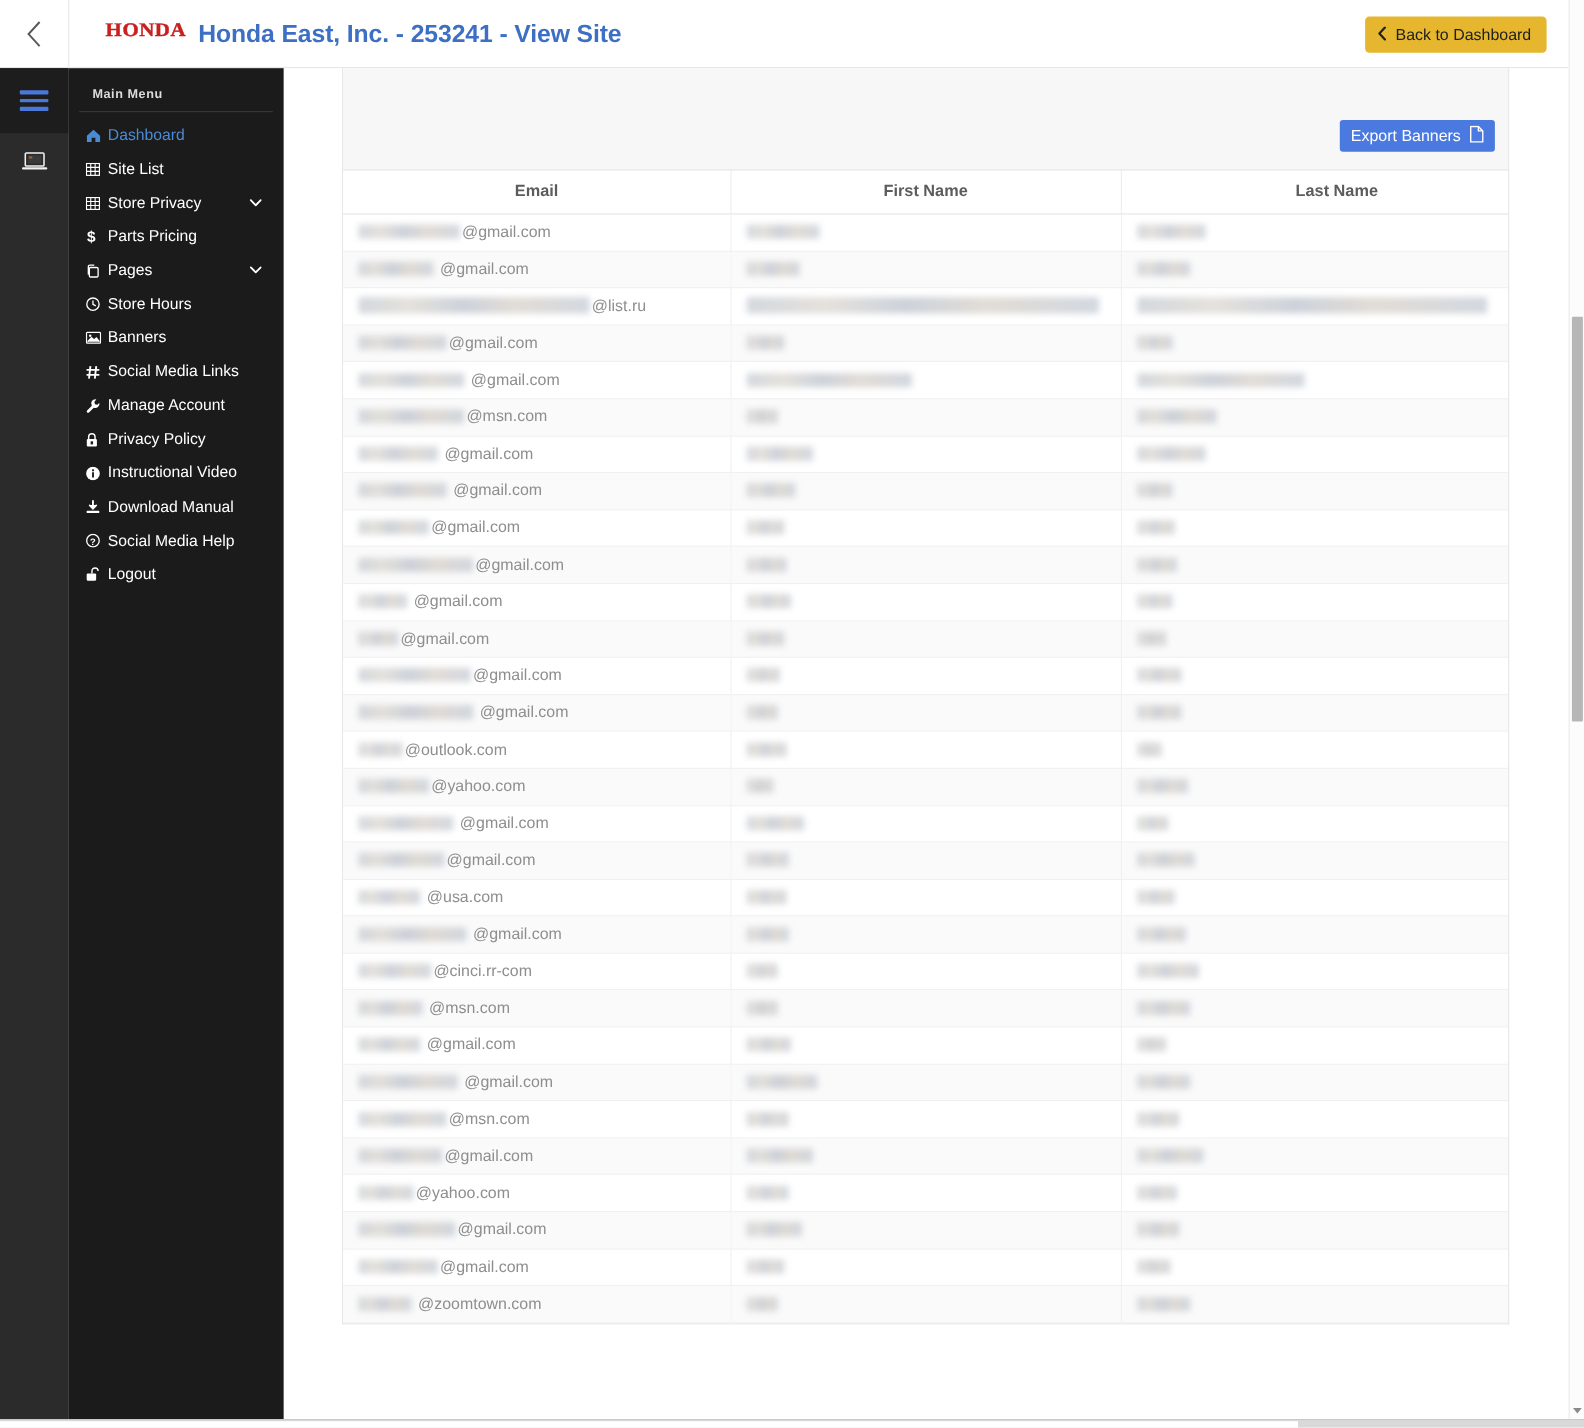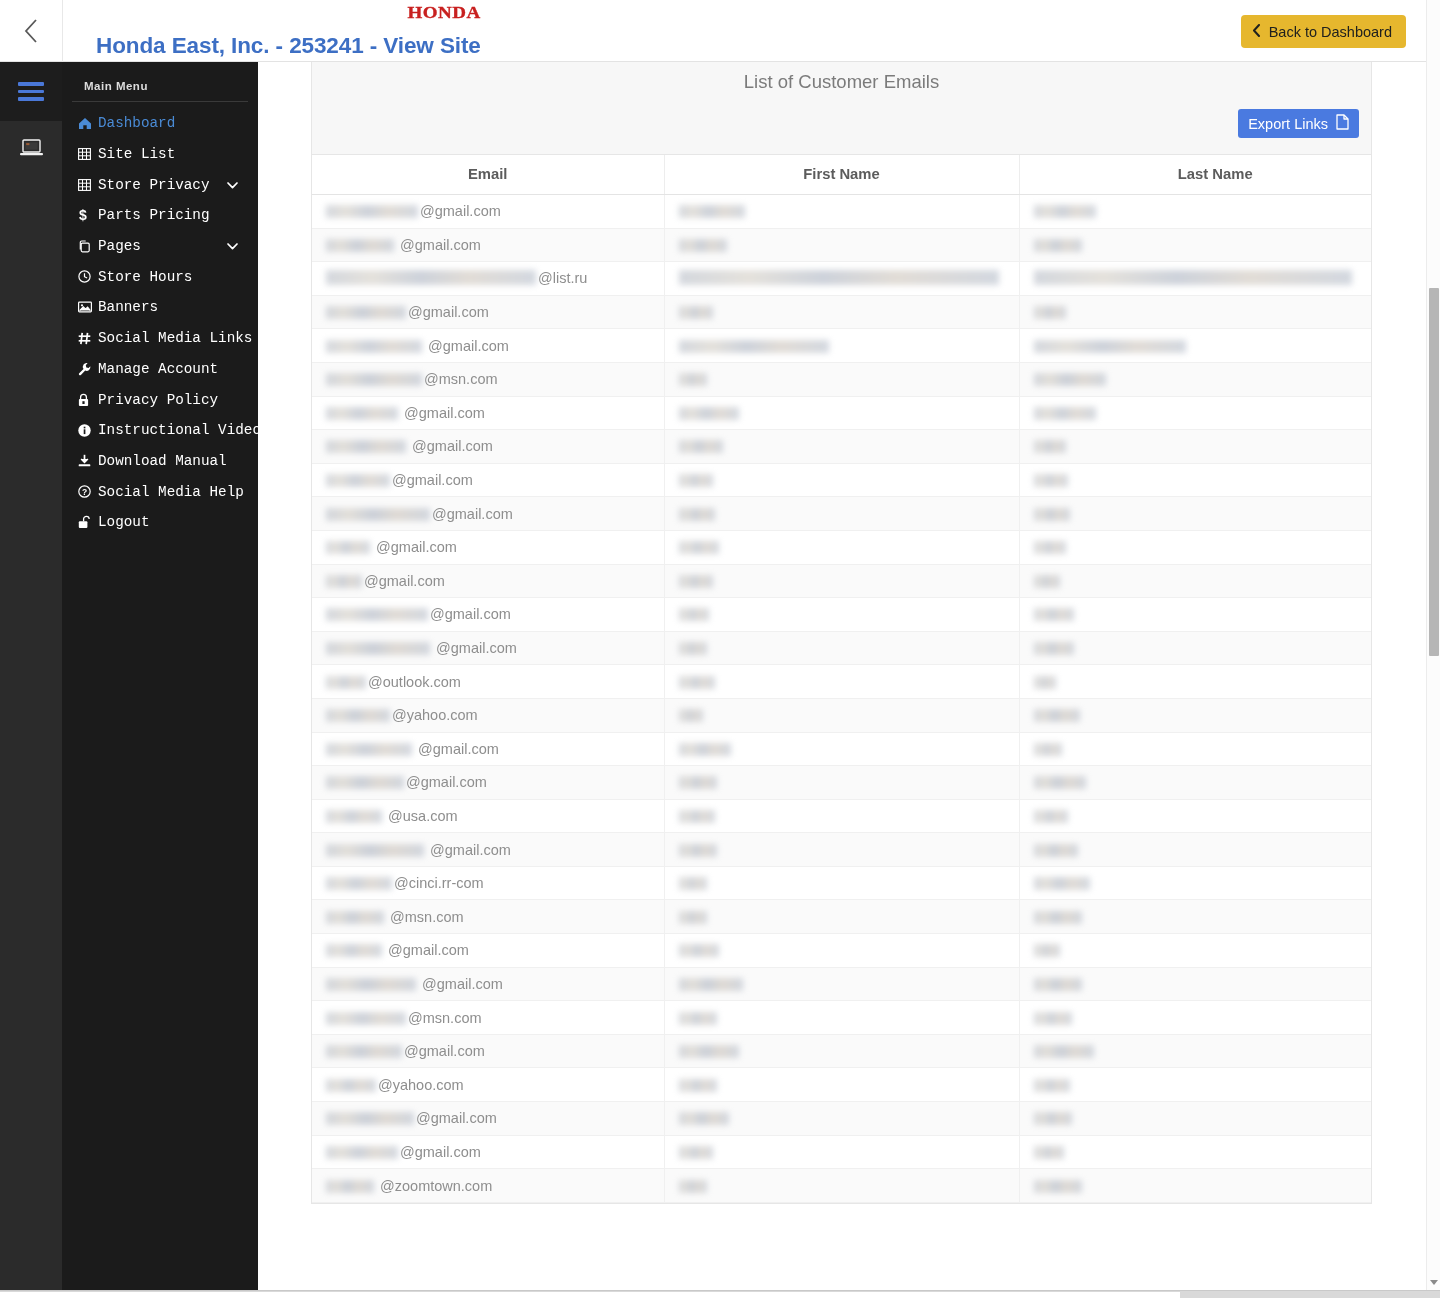--- a/index.html
+++ b/index.html
@@ -27,24 +27,23 @@
   }
   #backchev {
     width: 63px; height: 62px;
     display: flex; align-items: center; justify-content: center;
     border-right: 1px solid #e8e8e8;
     cursor: pointer;
   }
   #backchev svg { display:block; }
 
   #brandwrap {
-    display: flex; align-items: flex-end;
+    display: flex; align-items: flex-start;
     padding-left: 33px;
     gap: 11px;
-    flex-direction: column;
   }
   .honda-logo {
     font-family: "Liberation Serif", serif;
     font-weight: 700;
     font-size: 19px;
     letter-spacing: 0.5px;
     color: #c8201f;
     -webkit-text-stroke: 0.4px #c8201f;
     line-height: 1;
     transform: scaleY(0.92);
@@ -122,21 +121,21 @@
     position: relative;
   }
   .nav-item.active { color: #4a8bd6; }
   .nav-item .ico {
     width: 20px; min-width: 20px;
     display: inline-flex; align-items: center; justify-content: flex-start;
     font-size: 13px;
     line-height: 1;
   }
   .nav-item .ico svg { display:block; }
-  .nav-item .lbl { white-space: nowrap; font-family: Liberation Mono, monospace; }
+  .nav-item .lbl { white-space: nowrap; }
   .nav-item .caret {
     position: absolute; right: 20px;
     font-size: 11px; color: #ffffff;
   }
 
   
   #main {
     position: absolute; left: 258px; top: 62px;
     width: 1168px; height: 1228px;
     background: #ffffff;
@@ -449,23 +448,22 @@
           </span>
           <span class="lbl">Logout</span>
         </div>
       </div>
   </div>
 
   <div id="main">
     <div id="panel">
 
       <div id="panelhead">
-        <div class="ptitle">List of Customer Emails</div>
         <button id="exportbtn">
-          <span>Export Links</span>
+          <span>Export Banners</span>
           <span>
             <svg width="13" height="16" viewBox="0 0 13 16">
               <path d="M1 1 h7 l4 4 v10 h-11 z" fill="none" stroke="#ffffff" stroke-width="1.3" stroke-linejoin="round"></path>
               <polyline points="8,1 8,5 12,5" fill="none" stroke="#ffffff" stroke-width="1.3" stroke-linejoin="round"></polyline>
             </svg>
           </span>
         </button>
       </div>
 
       <table id="emails">

